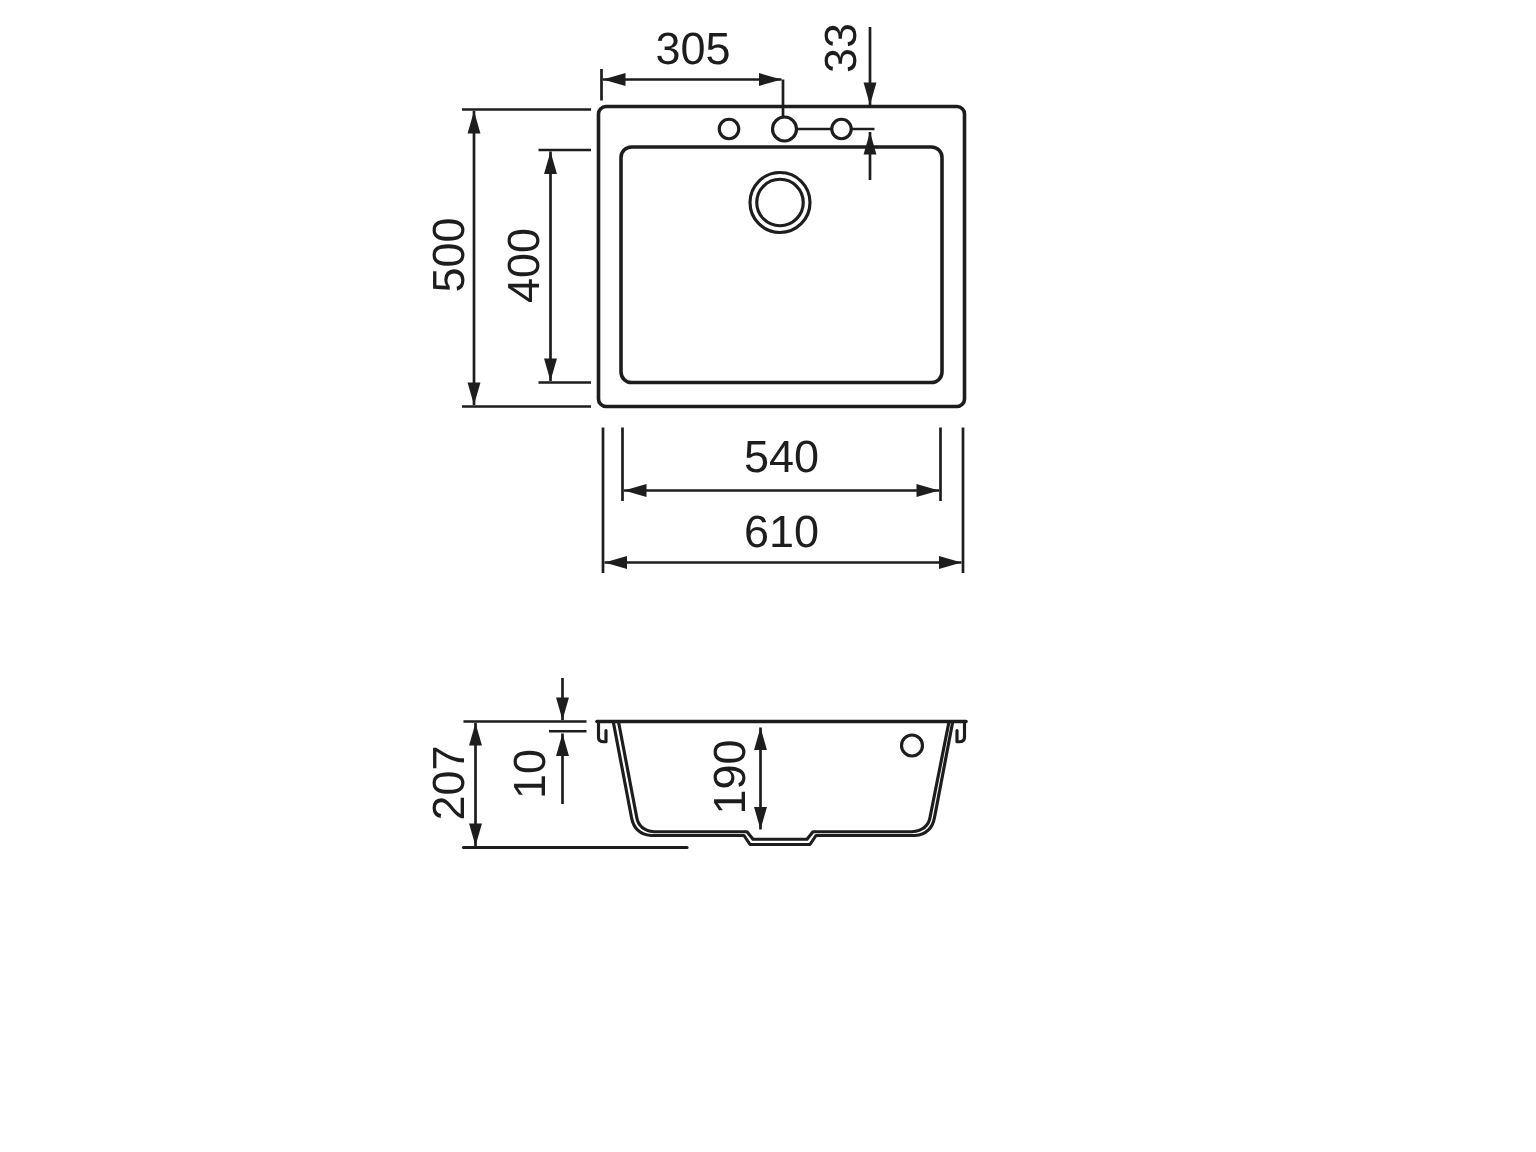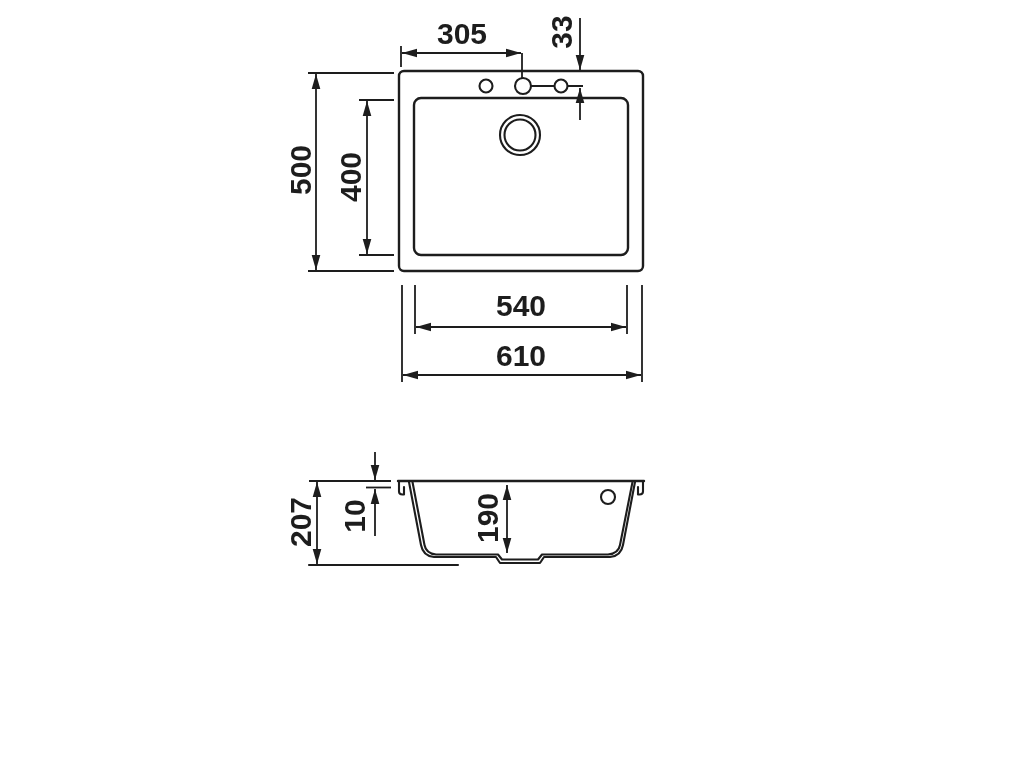--- a/index.html
+++ b/index.html
@@ -4,21 +4,21 @@
 <style>
   html, body {
     margin: 0;
     padding: 0;
     width: 1024px;
     height: 768px;
     background: #ffffff;
     overflow: hidden;
     font-family: "Liberation Sans", sans-serif;
   }
-  .canvas-wrap { width: 1024px; height: 768px; font-weight: bold; }
+  .canvas-wrap { width: 1024px; height: 768px; }
   .outline {
     fill: none;
     stroke: #1d1d1d;
     stroke-width: 2.4;
     stroke-linejoin: round;
     stroke-linecap: round;
   }
   .thin-outline {
     fill: none;
     stroke: #1d1d1d;

